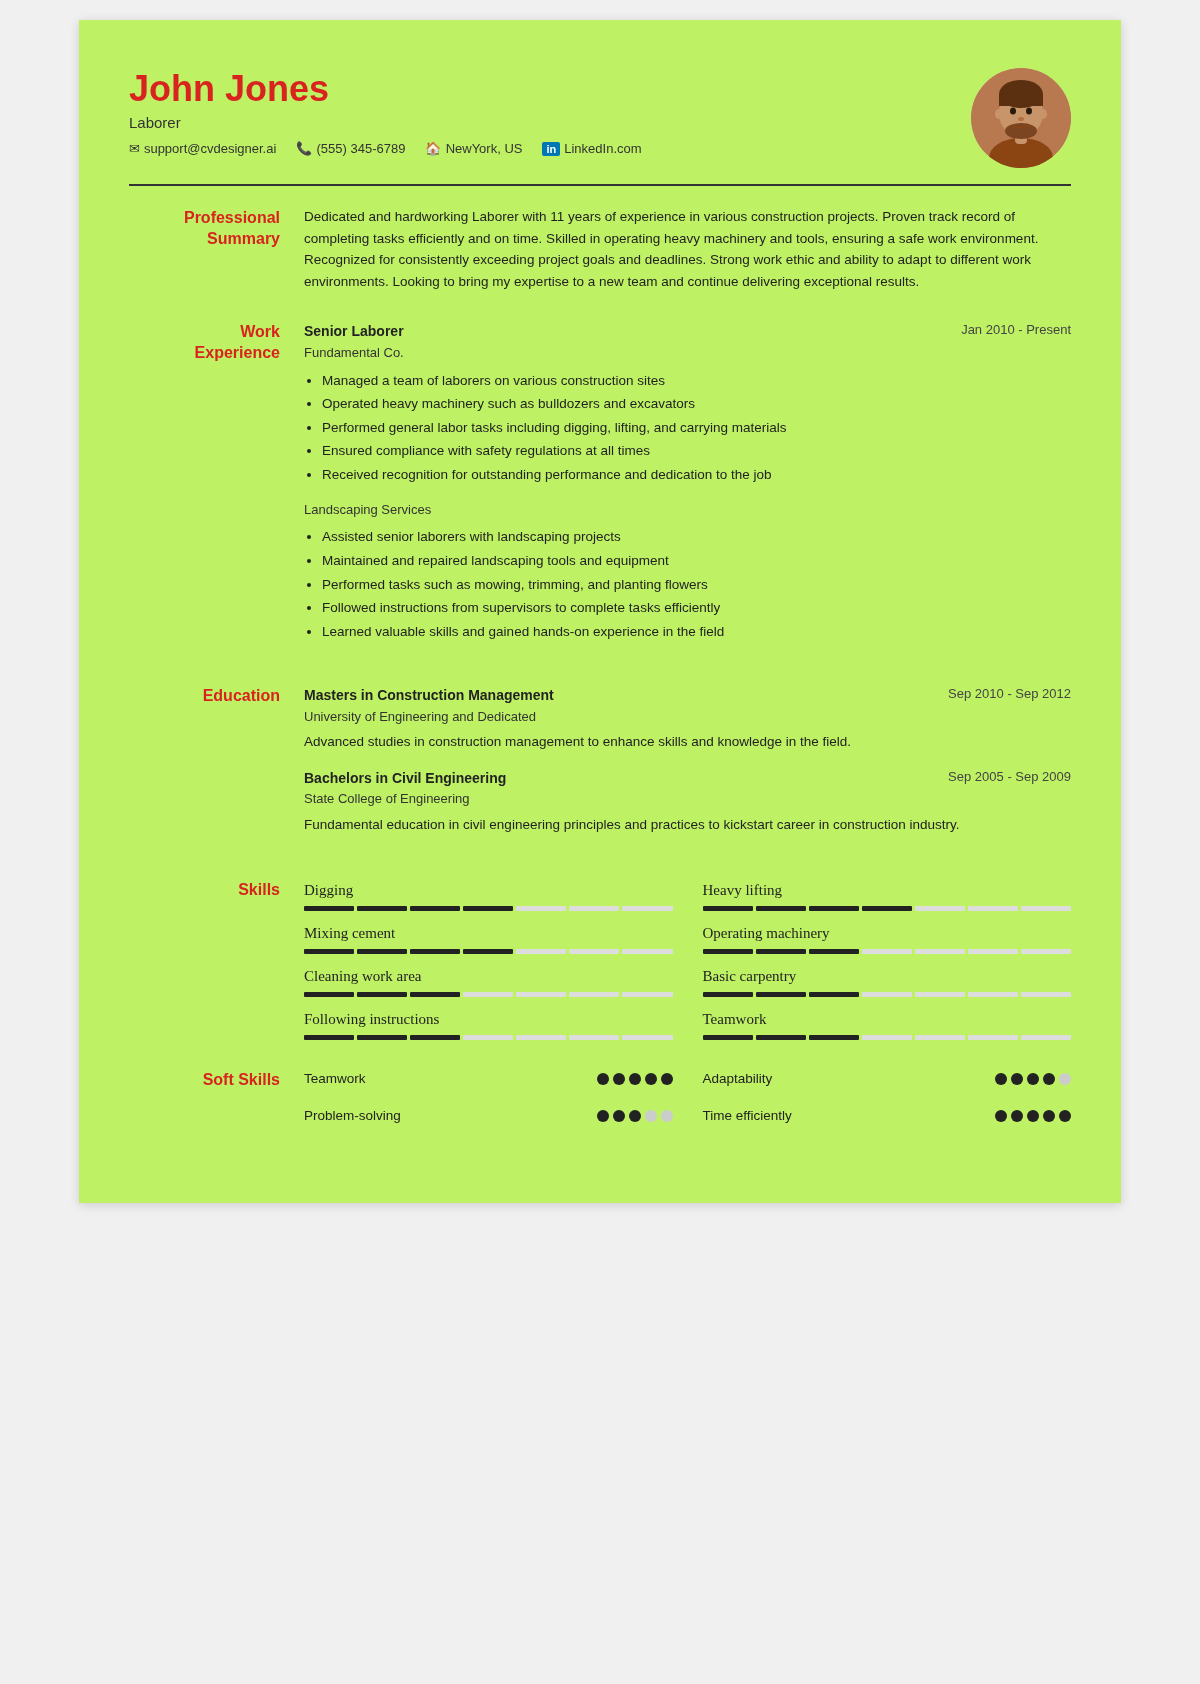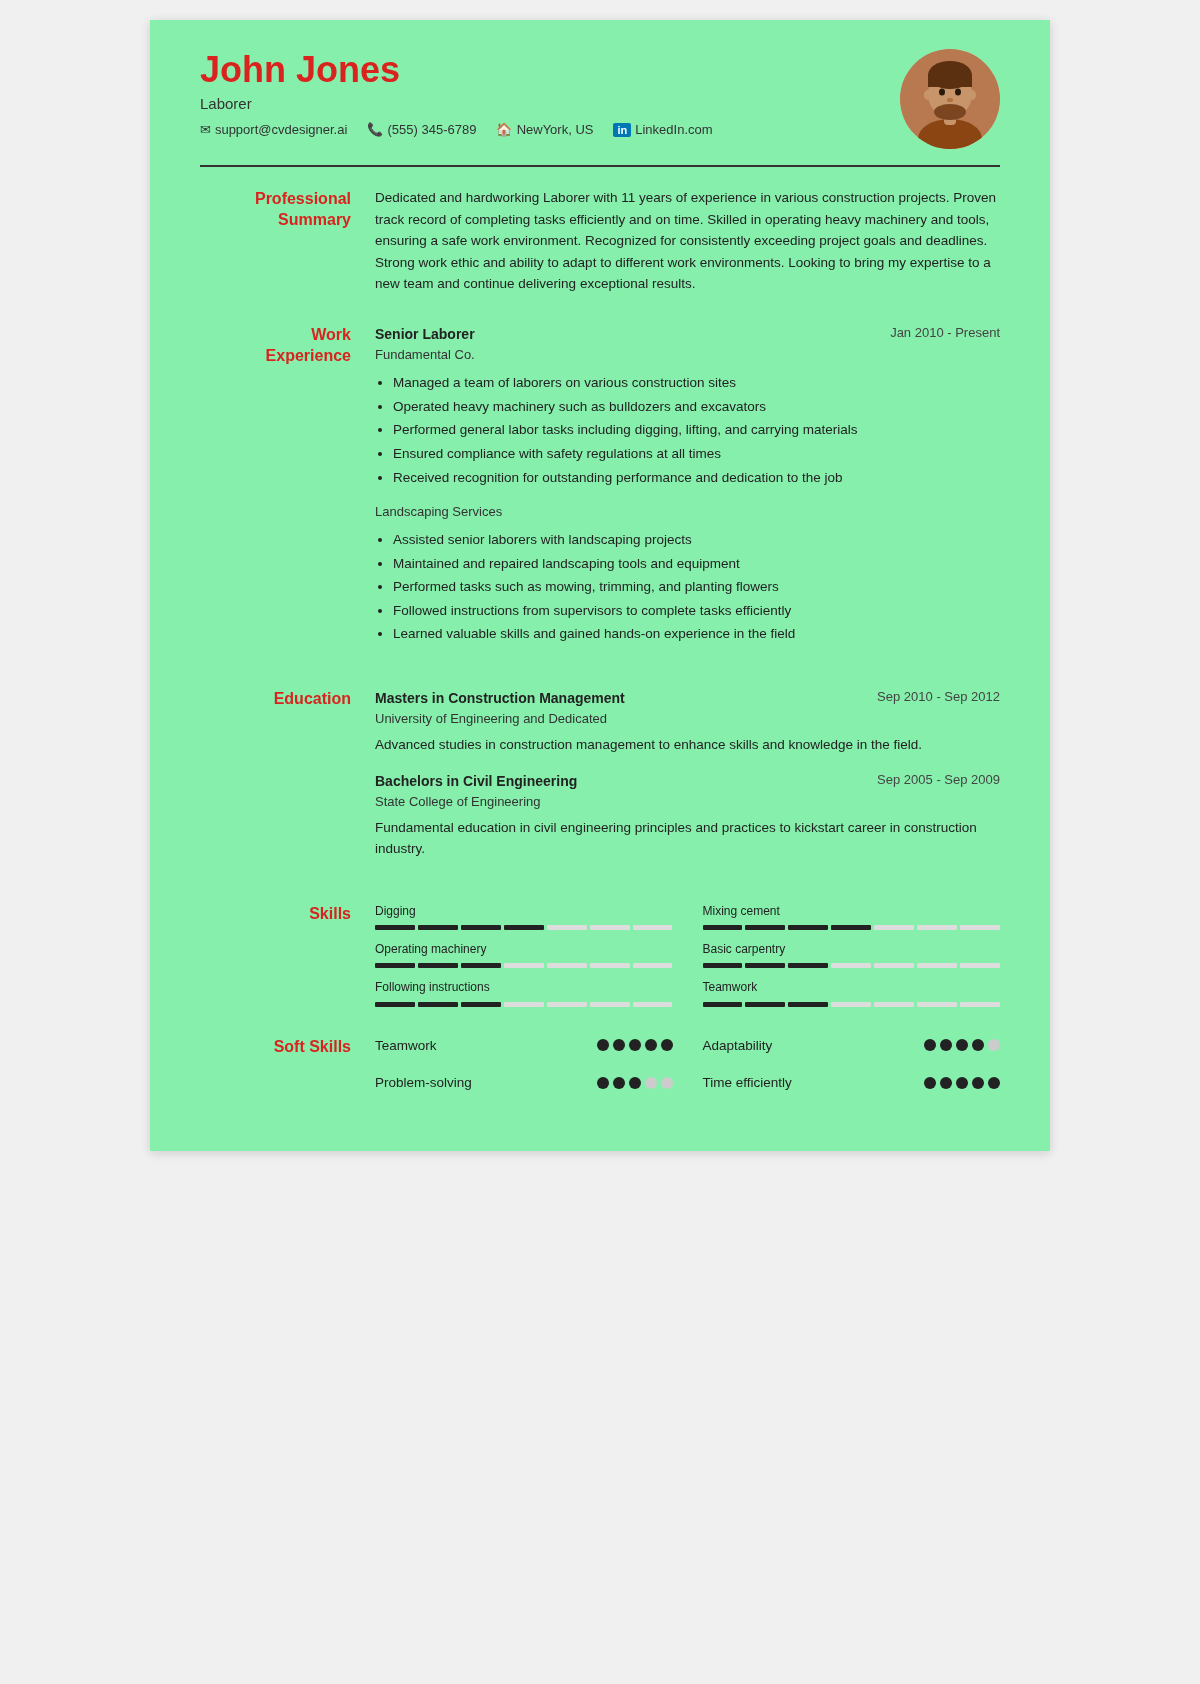--- a/index.html
+++ b/index.html
@@ -6,23 +6,23 @@
     body {
       font-family: Arial, sans-serif;
       background: #f0f0f0;
       display: flex;
       justify-content: center;
       align-items: flex-start;
       min-height: 1684px;
       padding: 20px;
     }
     .resume {
-      background: #86efac;
-      width: 900px;
-      padding: 29px 50px;
+      background: #bef264;
+      width: 1042px;
+      padding: 48px 50px;
       box-shadow: 0 2px 10px rgba(0,0,0,0.15);
     }
     
     .header {
       display: flex;
       justify-content: space-between;
       align-items: flex-start;
       margin-bottom: 10px;
     }
     .header-left { flex: 1; }
@@ -126,21 +126,21 @@
     .edu-date { font-size: 13px; color: #444; text-align: right; }
     .edu-school { font-size: 13px; color: #333; margin-bottom: 4px; }
     .edu-desc { font-size: 13.5px; color: #222; margin-bottom: 14px; }
     
     .skills-grid {
       display: grid;
       grid-template-columns: 1fr 1fr;
       gap: 10px 30px;
     }
     .skill-item { }
-    .skill-name { font-size: 12px; margin-bottom: 4px; }
+    .skill-name { font-size: 15px; margin-bottom: 4px; font-family: Liberation Serif, serif; }
     .skill-bar-segments {
       display: flex;
       gap: 3px;
       width: 100%;
     }
     .skill-segment {
       height: 5px;
       flex: 1;
       background: #ddd;
       border-radius: 1px;
@@ -305,33 +305,57 @@
               <div class="skill-segment filled"></div>
               <div class="skill-segment filled"></div>
               <div class="skill-segment filled"></div>
               <div class="skill-segment filled"></div>
               <div class="skill-segment"></div>
               <div class="skill-segment"></div>
               <div class="skill-segment"></div>
             </div>
           </div>
           <div class="skill-item">
+            <div class="skill-name">Heavy lifting</div>
+            <div class="skill-bar-segments">
+              <div class="skill-segment filled"></div>
+              <div class="skill-segment filled"></div>
+              <div class="skill-segment filled"></div>
+              <div class="skill-segment filled"></div>
+              <div class="skill-segment"></div>
+              <div class="skill-segment"></div>
+              <div class="skill-segment"></div>
+            </div>
+          </div>
+          <div class="skill-item">
             <div class="skill-name">Mixing cement</div>
             <div class="skill-bar-segments">
               <div class="skill-segment filled"></div>
               <div class="skill-segment filled"></div>
               <div class="skill-segment filled"></div>
               <div class="skill-segment filled"></div>
               <div class="skill-segment"></div>
               <div class="skill-segment"></div>
               <div class="skill-segment"></div>
             </div>
           </div>
           <div class="skill-item">
             <div class="skill-name">Operating machinery</div>
+            <div class="skill-bar-segments">
+              <div class="skill-segment filled"></div>
+              <div class="skill-segment filled"></div>
+              <div class="skill-segment filled"></div>
+              <div class="skill-segment"></div>
+              <div class="skill-segment"></div>
+              <div class="skill-segment"></div>
+              <div class="skill-segment"></div>
+            </div>
+          </div>
+          <div class="skill-item">
+            <div class="skill-name">Cleaning work area</div>
             <div class="skill-bar-segments">
               <div class="skill-segment filled"></div>
               <div class="skill-segment filled"></div>
               <div class="skill-segment filled"></div>
               <div class="skill-segment"></div>
               <div class="skill-segment"></div>
               <div class="skill-segment"></div>
               <div class="skill-segment"></div>
             </div>
           </div>

